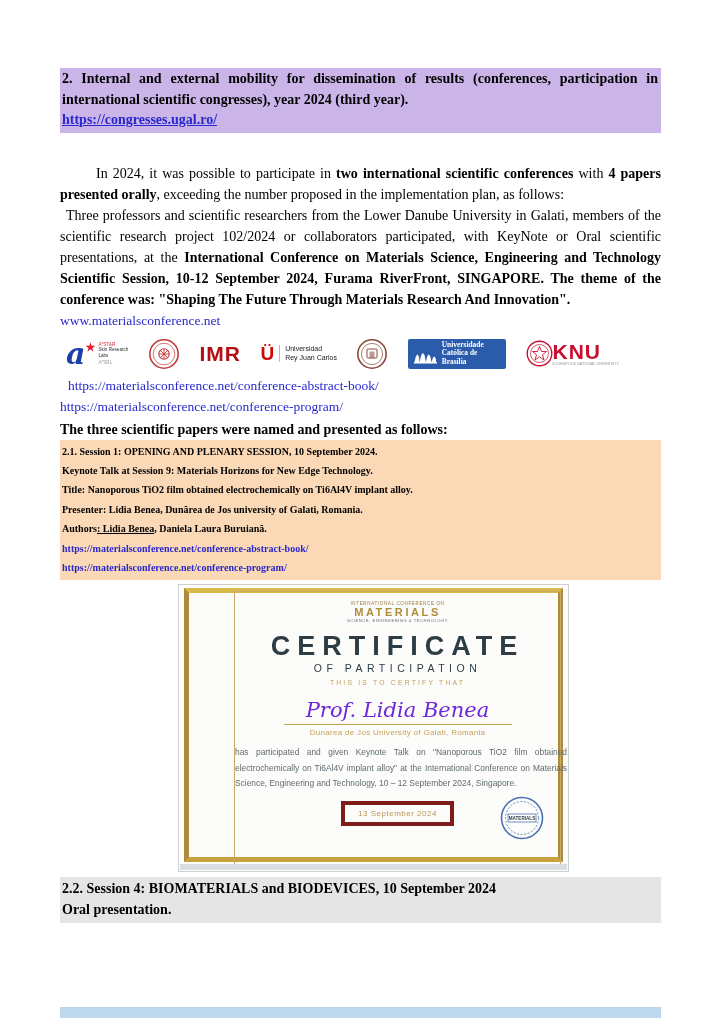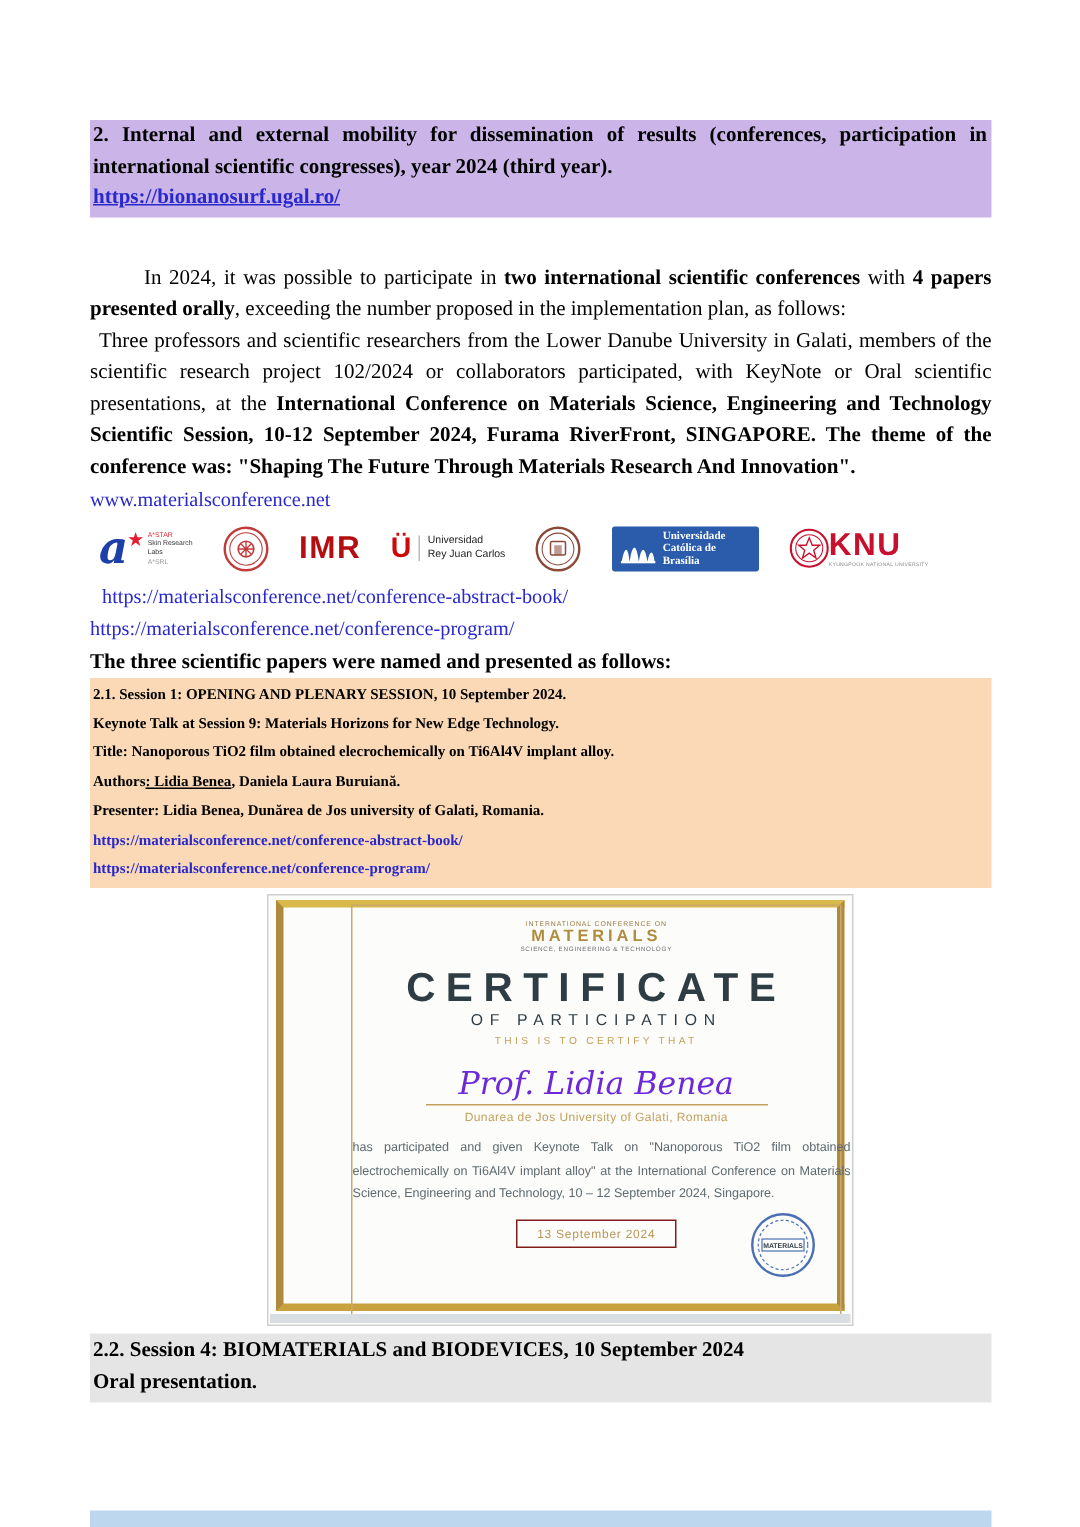--- a/index.html
+++ b/index.html
@@ -1,21 +1,21 @@
 <!DOCTYPE html>
 <html><head>
 <meta charset="utf-8">
 <style>
   * { margin:0; padding:0; box-sizing:border-box; }
   html,body { background:#ffffff; }
   .page {
     position:relative; width:720px; height:1018px; background:#ffffff;
     font-family:"Liberation Serif", serif; color:#000; overflow:hidden;
   }
-  .content { position:absolute; left:60px; top:12px; width:601px; }
+  .content { position:absolute; left:60px; top:0; width:601px; }
 
   
   .hl-header {
     margin-top:68px; background:#cbb5e8; padding:1px 3px 2px 2px;
     font-weight:bold; font-size:14px; line-height:20.5px; text-align:justify;
   }
   .hl-header .hdr-link { display:block; }
 
   a.doclink { color:#2828cc; text-decoration:none; cursor:pointer; }
   a.doclink.u { text-decoration:underline; }
@@ -85,42 +85,42 @@
   .cert-title { margin-top:9px; font-size:27px; font-weight:bold; letter-spacing:7px;
                 color:#2e3c44; line-height:28px; }
   .cert-subtitle { margin-top:2px; font-size:10.5px; letter-spacing:4.5px; color:#2e3c44; }
   .cert-certify { margin-top:5px; font-size:6.8px; letter-spacing:2.2px; color:#c3a15c; }
   .cert-name { margin-top:13px; font-family:"DejaVu Serif", serif; font-style:italic;
                font-size:21px; color:#6d28d9; line-height:22px; }
   .cert-rule { width:228px; border-bottom:1px solid #c3a15c; margin:3px auto 0; }
   .cert-affil { margin-top:3px; font-size:8px; color:#c3a15c; letter-spacing:.3px; }
   .cert-body { margin:8px auto 0; width:332px; font-size:8.4px; line-height:15.5px;
                color:#5f6b70; text-align:justify; }
-  .cert-date { display:inline-block; margin-top:9px; border:1px solid #7f1d1d;
+  .cert-date { display:inline-block; margin-top:9px; border:4px solid #7f1d1d;
                padding:4px 13px; font-size:8px; color:#b99659; letter-spacing:.5px; }
   .cert-seal { position:absolute; right:16px; bottom:24px; width:44px; height:44px; }
 
   
   .hl-session2 {
     margin-top:5px; background:#e5e5e5; padding:2px 4px 3px 2px;
     font-size:14px; font-weight:bold; line-height:20.5px;
   }
 
   
   .next-peek { position:absolute; left:60px; top:1007px; width:601px; height:11px; background:#bdd7ee; }
 </style>
 </head>
 <body>
 
 <div class="page">
   <div class="content">
 
     <div class="hl-header">
       <span>2. Internal and external mobility for dissemination of results (conferences, participation in international scientific congresses), year 2024 (third year).</span>
-      <a class="doclink u b hdr-link">https://bionanosurf.ugal.ro/</a>
+      <a class="doclink u b hdr-link">https://congresses.ugal.ro/</a>
     </div>
 
     <p class="para p-intro"><span>In 2024, it was possible to participate in </span><b>two international scientific conferences</b><span> with </span><b>4 papers presented orally</b><span>, exceeding the number proposed in the implementation plan, as follows:</span></p>
 
     <p class="para p-main"><span>Three professors and scientific researchers from the Lower Danube University in Galati, members of the scientific research project 102/2024 or collaborators participated, with KeyNote or Oral scientific presentations, at the </span><b>International Conference on Materials Science, Engineering and Technology Scientific Session, 10-12 September 2024, Furama RiverFront, SINGAPORE. The theme of the conference was: "Shaping The Future Through Materials Research And Innovation".</b></p>
 
     <div class="linkline">
       <a class="doclink">www.materialsconference.net</a>
     </div>
 
@@ -195,23 +195,23 @@
     </div>
     <div class="linkline">
       <a class="doclink">https://materialsconference.net/conference-program/</a>
     </div>
 
     <div class="papers-heading">The three scientific papers were named and presented as follows:</div>
 
     <div class="hl-session1">
       <div>2.1. Session 1: OPENING AND PLENARY SESSION, 10 September 2024.</div>
       <div>Keynote Talk at Session 9: Materials Horizons for New Edge Technology.</div>
-      <div>Title: Nanoporous TiO2 film obtained elecrochemically on Ti6Al4V implant alloy.</div>
+      <div>Title: Nanoporous TiO2 film obtained electrochemically on Ti6Al4V implant alloy.</div>
+      <div>Presenter: Lidia Benea, Dunărea de Jos university of Galati, Romania.</div>
       <div><span>Authors</span><span class="u-seg">: Lidia Benea</span><span>, Daniela Laura Buruiană.</span></div>
-      <div>Presenter: Lidia Benea, Dunărea de Jos university of Galati, Romania.</div>
       <div><a class="doclink b">https://materialsconference.net/conference-abstract-book/</a></div>
       <div><a class="doclink b">https://materialsconference.net/conference-program/</a></div>
     </div>
 
     <div class="cert-photo">
       <div class="cert-frame"></div>
       <div class="cert-inner">
         <div class="clogo-top">INTERNATIONAL CONFERENCE ON</div>
         <div class="clogo-main">MATERIALS</div>
         <div class="clogo-sub">SCIENCE, ENGINEERING &amp; TECHNOLOGY</div>

